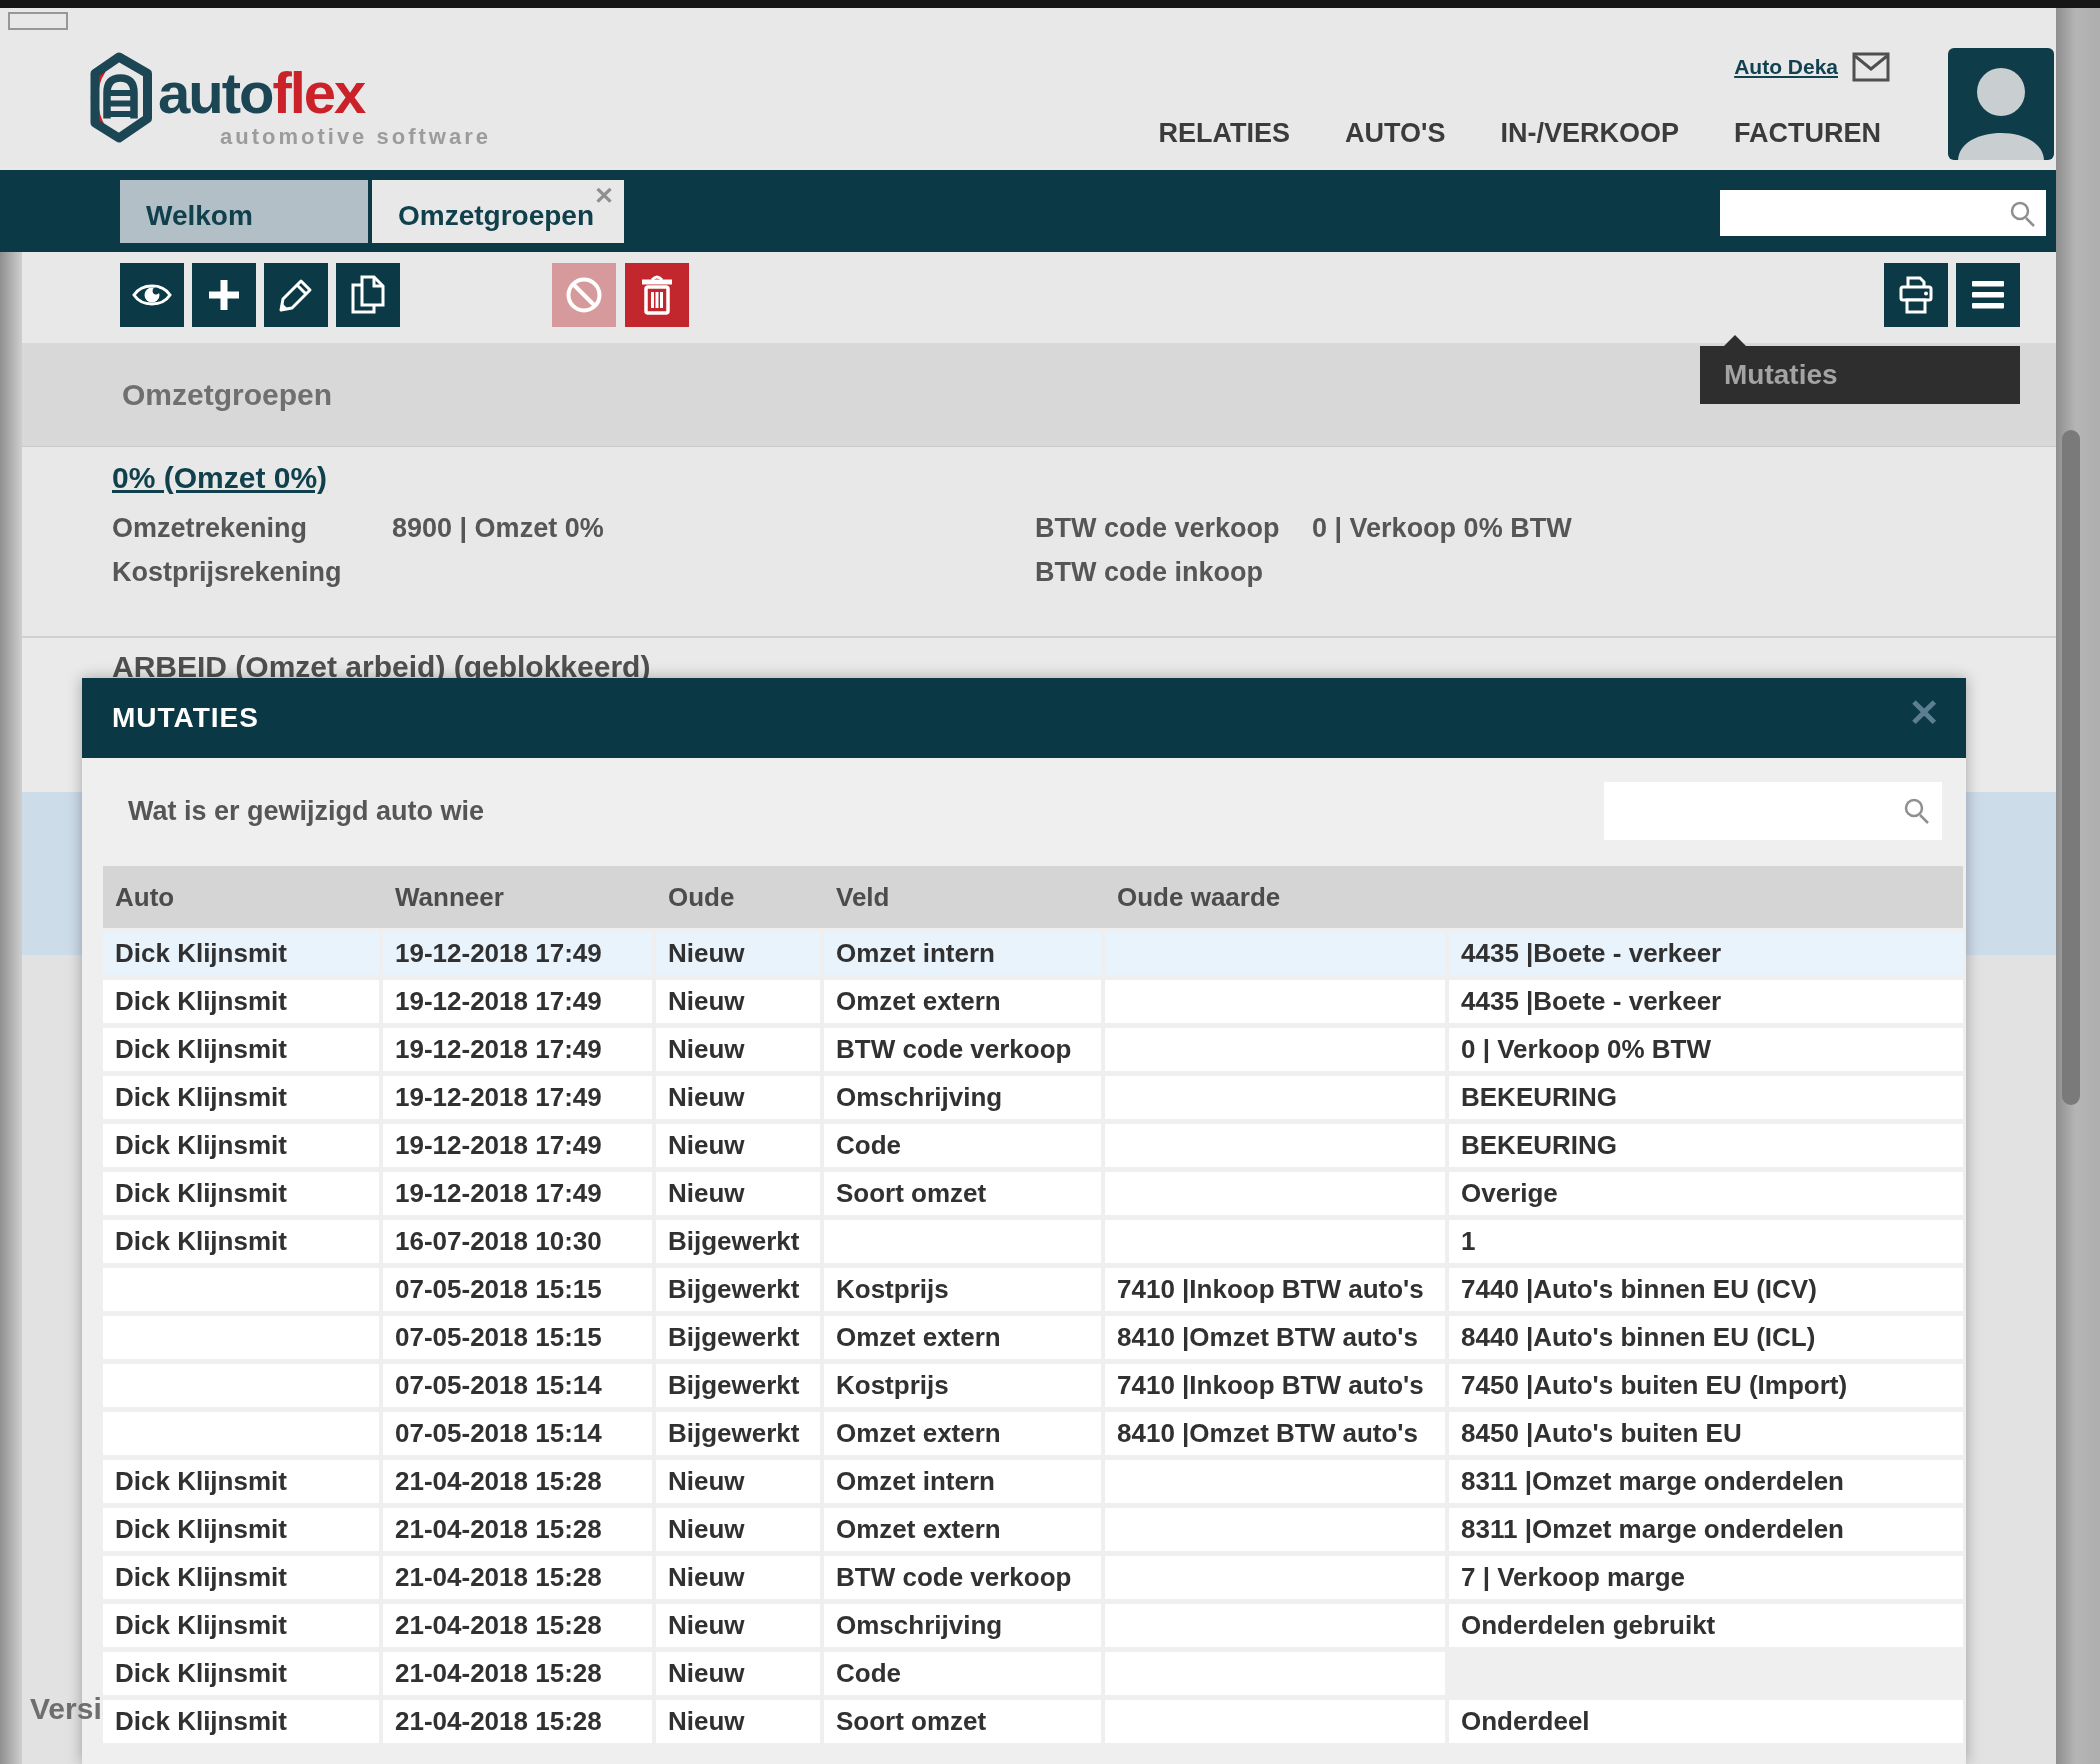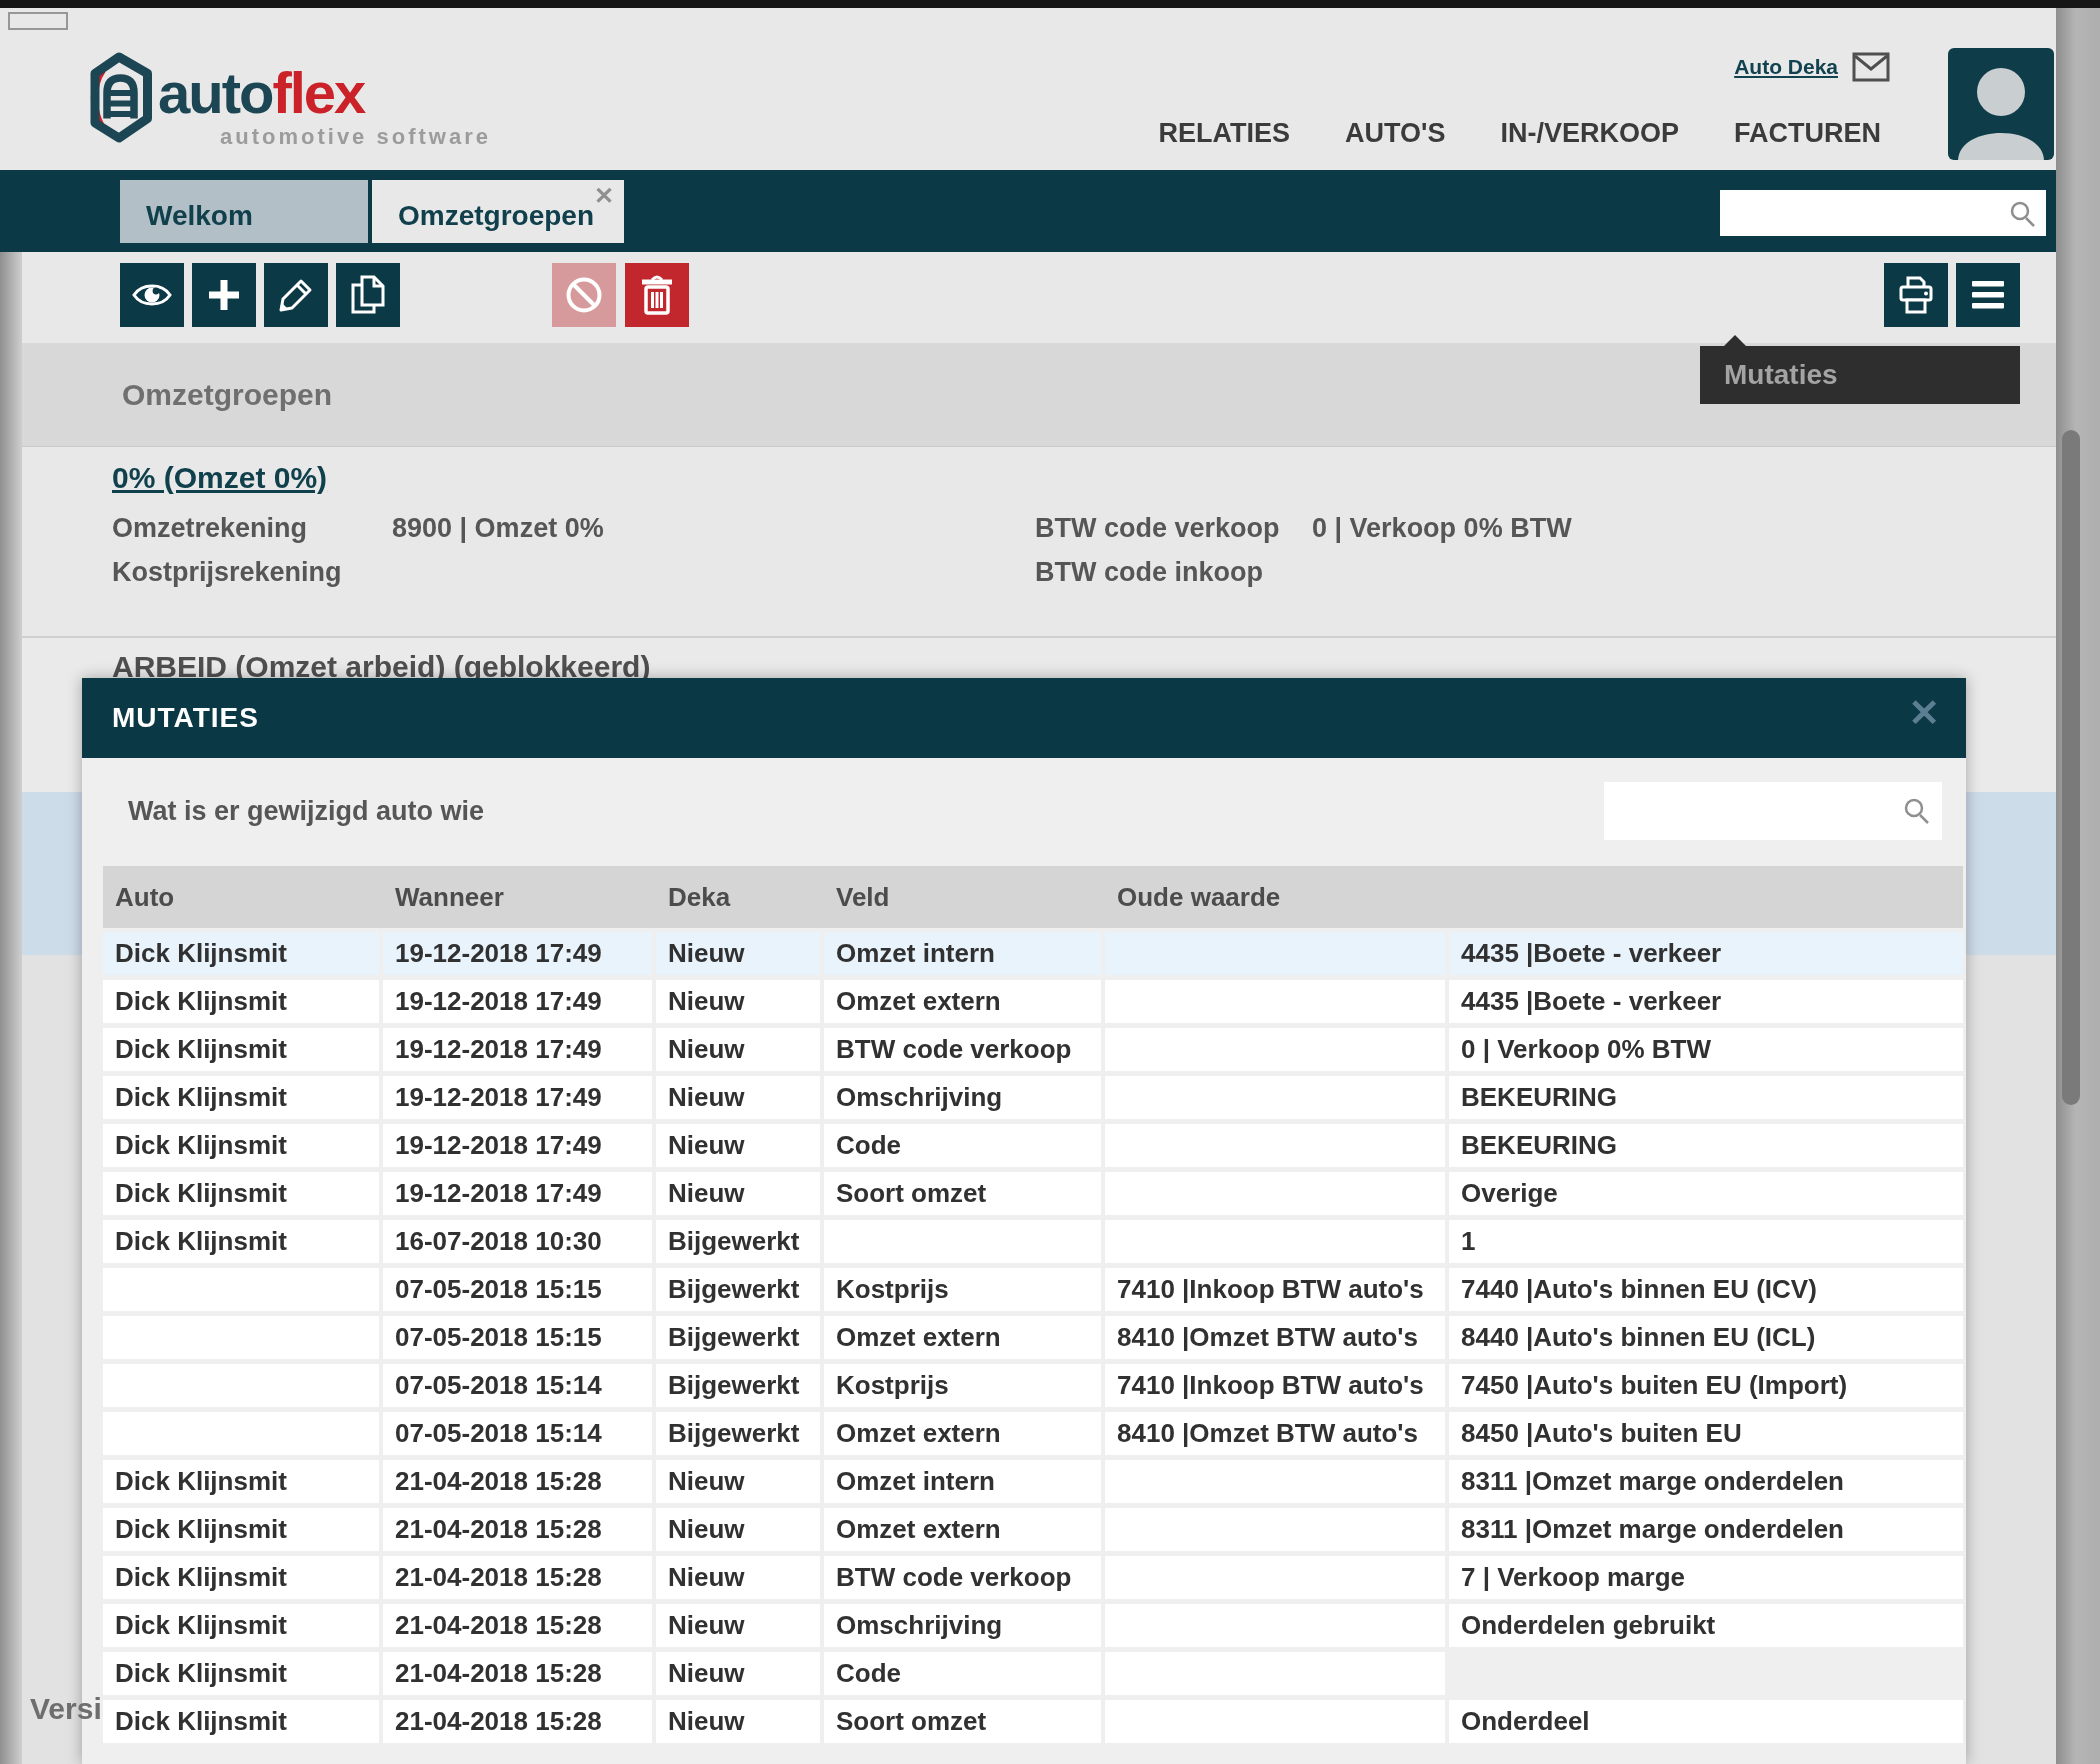--- a/index.html
+++ b/index.html
@@ -230,21 +230,21 @@
       <input type="text" value="" style="">
       <svg width="30" height="30" viewBox="0 0 30 30">
         <circle cx="12" cy="12" r="8" fill="none" stroke="#8f8f8f" stroke-width="2.5"></circle>
         <line x1="18" y1="19" x2="26" y2="27" stroke="#8f8f8f" stroke-width="2.5"></line>
       </svg>
     </div>
     <div id="mtable">
       <div id="thead" class="tgrid">
           <div>Auto</div>
           <div>Wanneer</div>
-          <div>Deka</div>
+          <div>Oude</div>
           <div>Veld</div>
           <div>Oude waarde</div>
         </div>
       <div id="trows">
           <div class="trow tgrid hl">
             <div class="tcell">Dick Klijnsmit</div>
             <div class="tcell">19-12-2018 17:49</div>
             <div class="tcell">Nieuw</div>
             <div class="tcell">Omzet intern</div>
             <div class="tcell"></div>

